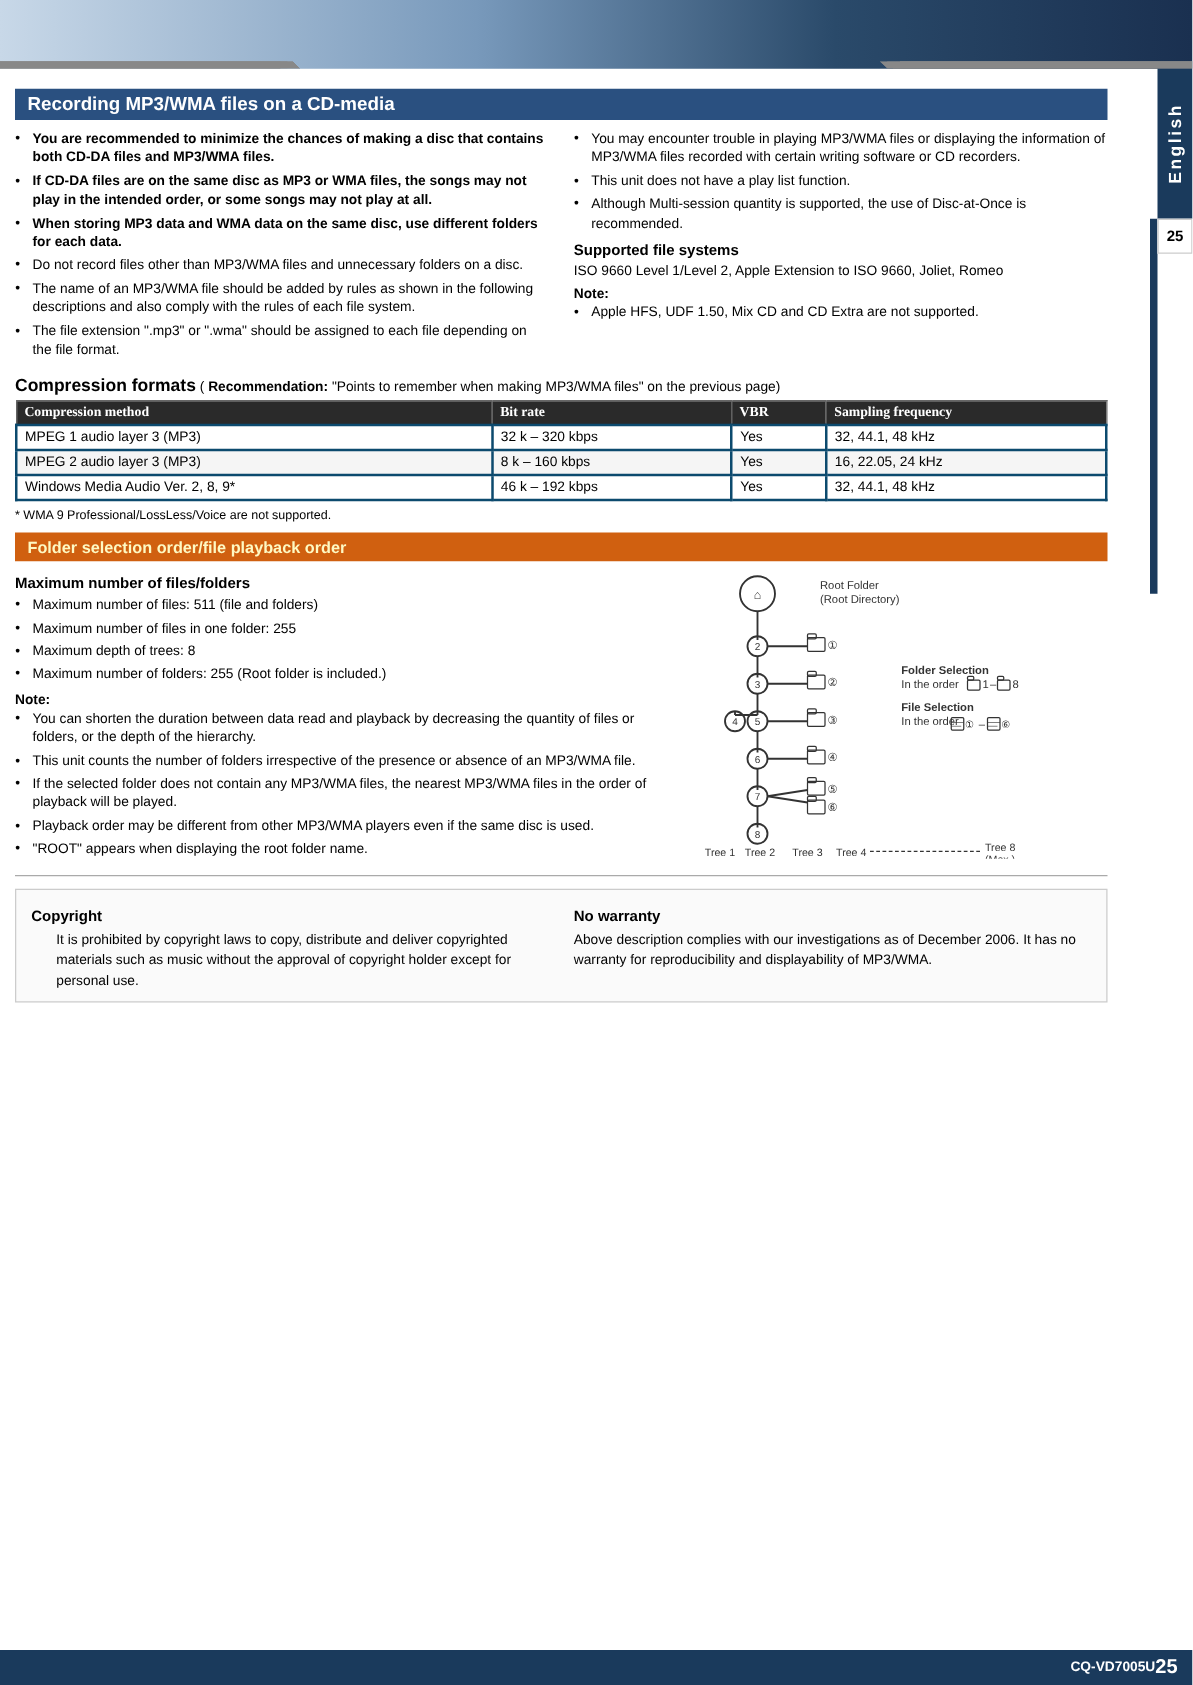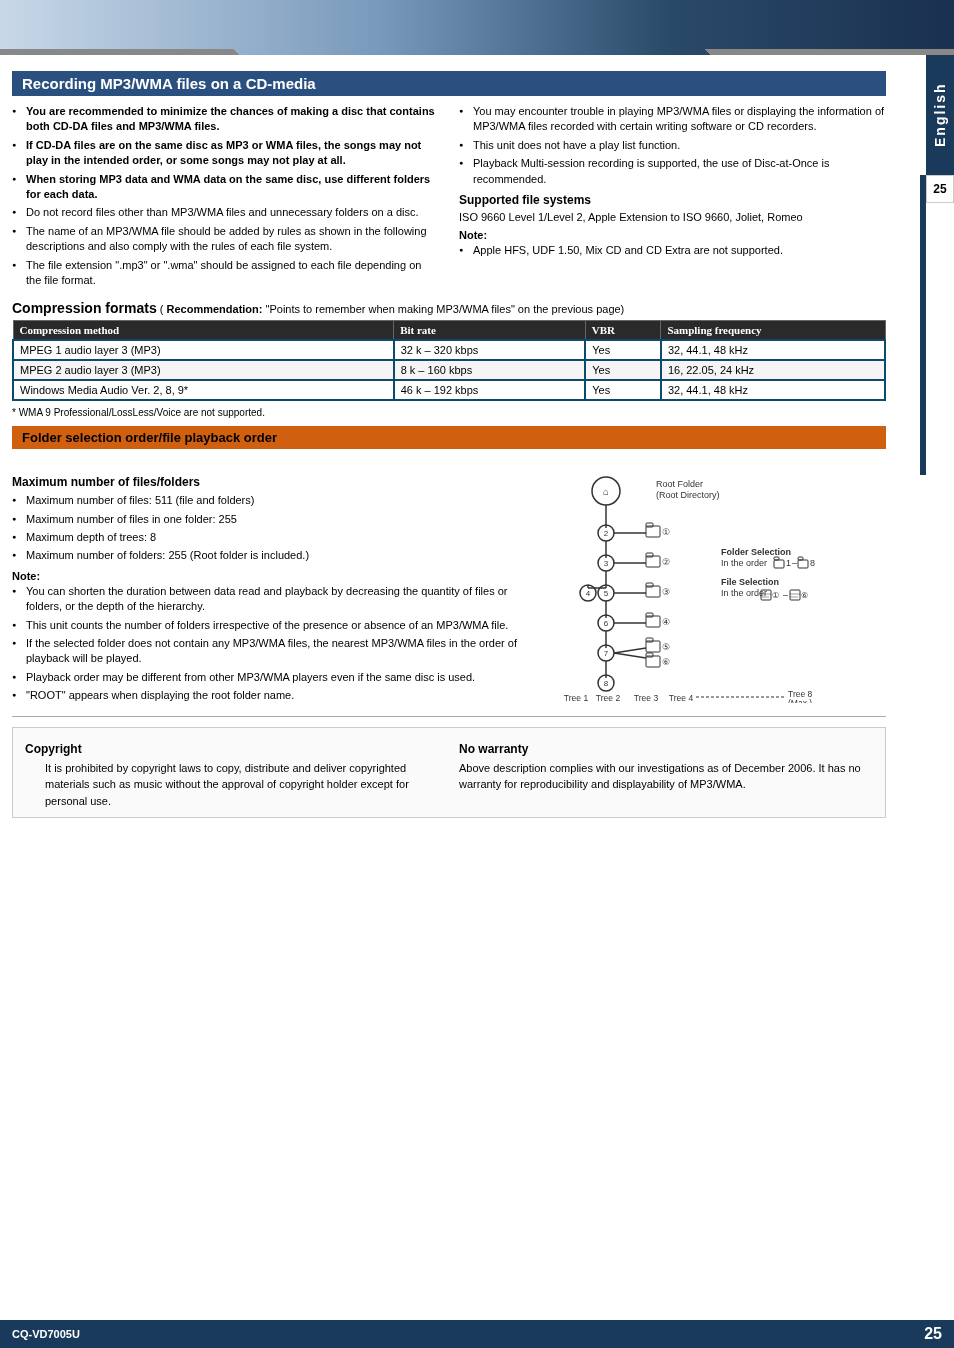--- a/index.html
+++ b/index.html
@@ -98,25 +98,25 @@
       color: #fff;
       font-size: 15px;
       font-weight: bold;
       padding: 4px 10px;
       margin-bottom: 8px;
       margin-top: 8px;
     }
 
     .section-header-orange {
       background: #d06010;
-      color: #000000;
+      color: #fef9c3;
       font-size: 13px;
       font-weight: bold;
       padding: 4px 10px;
-      margin-bottom: 20px;
+      margin-bottom: 4px;
       margin-top: 8px;
     }
 
     
     .two-col {
       display: flex;
       gap: 20px;
       margin-bottom: 6px;
     }
     .col-left { flex: 1; }
@@ -239,21 +239,21 @@
     .bottom-bar {
       position: absolute;
       bottom: 0;
       left: 0;
       right: 0;
       height: 28px;
       background: #1a3a5c;
       color: #fff;
       display: flex;
       align-items: center;
-      justify-content: space-between;
+      justify-content: flex-end;
       padding: 0 12px;
       font-size: 11px;
       font-weight: bold;
     }
 
     .page-num-bottom {
       font-size: 16px;
       font-weight: bold;
       color: #fff;
     }
@@ -295,21 +295,21 @@
           <li><b>When storing MP3 data and WMA data on the same disc, use different folders for each data.</b></li>
           <li>Do not record files other than MP3/WMA files and unnecessary folders on a disc.</li>
           <li>The name of an MP3/WMA file should be added by rules as shown in the following descriptions and also comply with the rules of each file system.</li>
           <li>The file extension ".mp3" or ".wma" should be assigned to each file depending on the file format.</li>
         </ul>
       </div>
       <div class="col-right">
         <ul class="bullet-list">
           <li>You may encounter trouble in playing MP3/WMA files or displaying the information of MP3/WMA files recorded with certain writing software or CD recorders.</li>
           <li>This unit does not have a play list function.</li>
-          <li>Playback Multi-session recording is supported, the use of Disc-at-Once is recommended.</li>
+          <li>Although Multi-session quantity is supported, the use of Disc-at-Once is recommended.</li>
         </ul>
         <div class="sub-header">
           <span>Supported file systems</span>
         </div>
         <p style="margin-bottom:6px;">
           <span>ISO 9660 Level 1/Level 2, Apple Extension to ISO 9660, Joliet, Romeo</span>
         </p>
         <div class="note-header">
           <span>Note:</span>
         </div>

